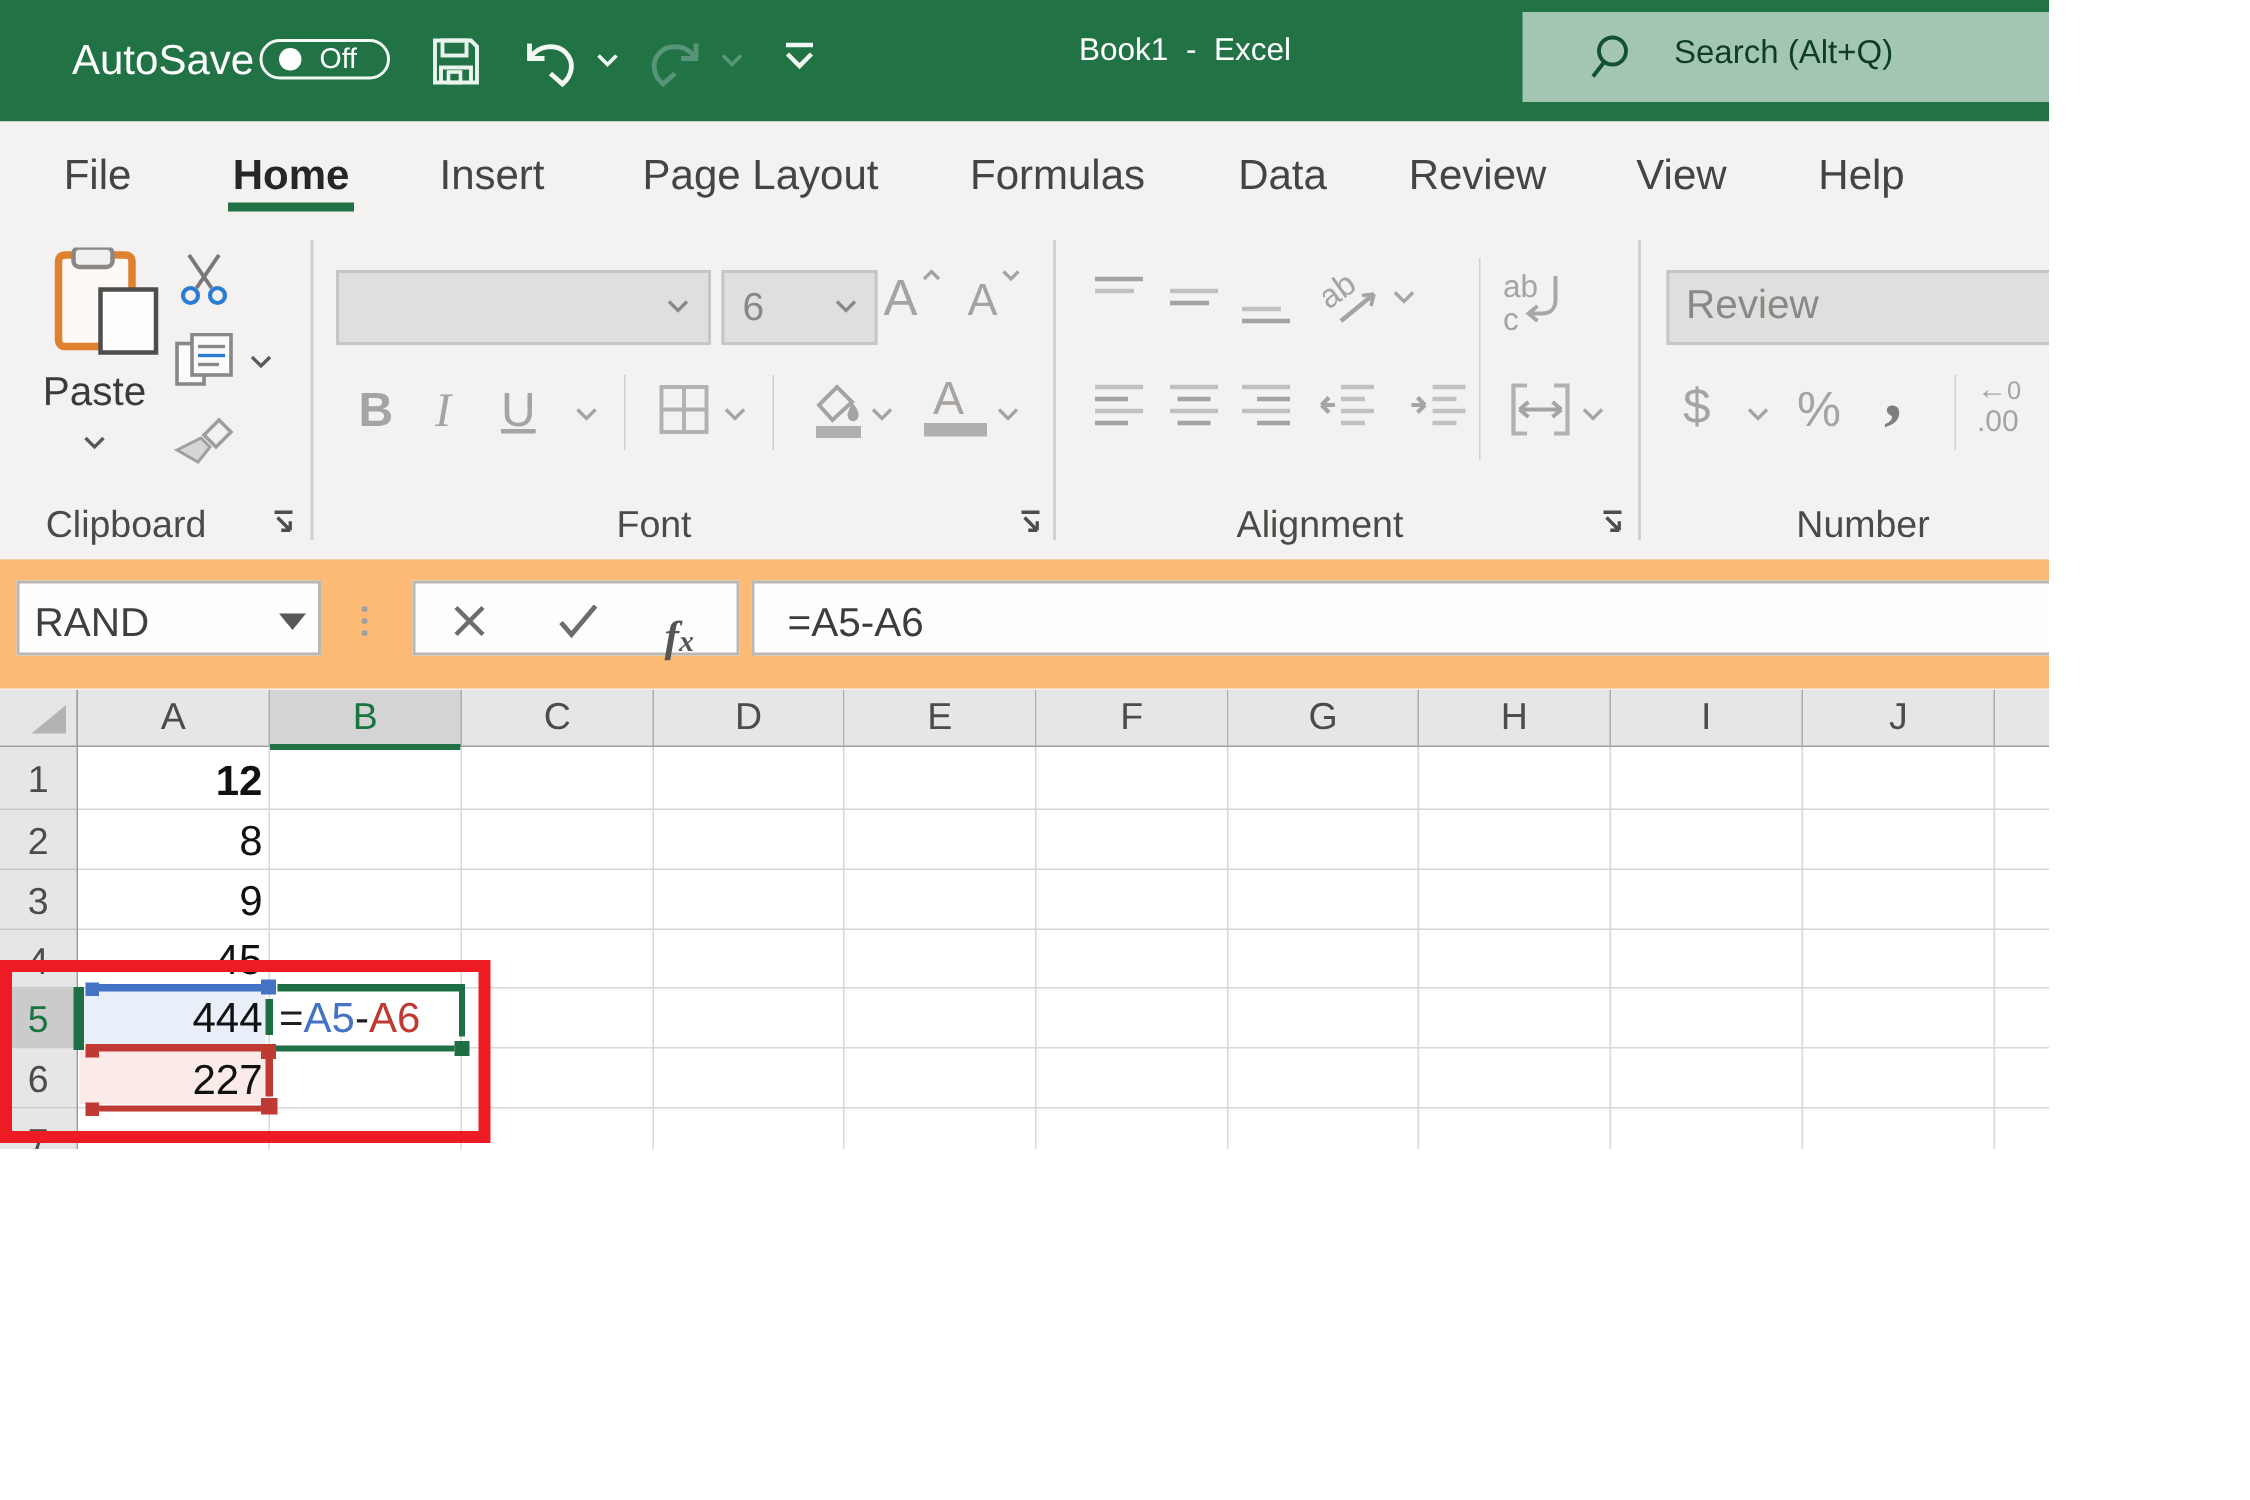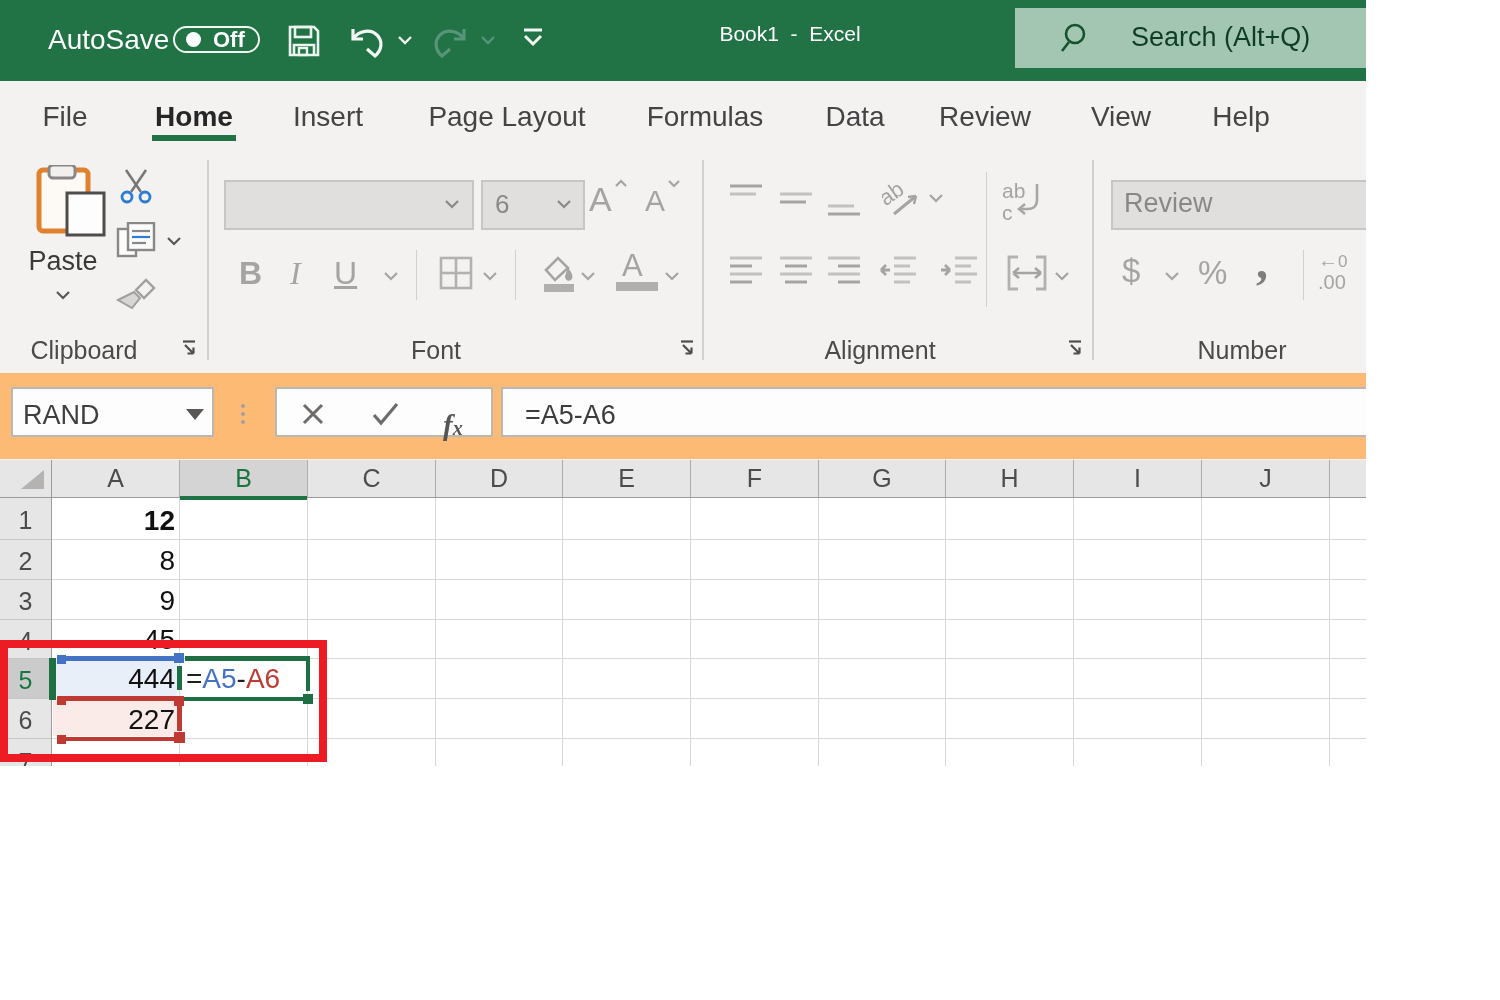--- a/index.html
+++ b/index.html
@@ -4,25 +4,25 @@
 <style>
   html,body{margin:0;padding:0;}
   body{width:1500px;height:1000px;background:#ffffff;font-family:"Liberation Sans",sans-serif;overflow:hidden;}
   .abs{position:absolute;}
   #win{position:absolute;left:0;top:0;width:1366px;height:766px;overflow:hidden;background:#f3f2f1;}
   
   #titlebar{position:absolute;left:0;top:0;width:1366px;height:81px;background:#217346;}
   #autosave{position:absolute;left:48px;top:24px;color:#fdfdfd;font-size:28px;}
   #pill{position:absolute;left:173px;top:26px;width:83px;height:23px;border:2px solid #f2f7f4;border-radius:14px;}
   #pill .dot{position:absolute;left:11px;top:4px;width:15px;height:15px;border-radius:50%;background:#ffffff;}
-  #pill .offtxt{position:absolute;left:38px;top:0px;color:#ffffff;font-size:22px;font-weight:700;line-height:23px;}
+  #pill .offtxt{position:absolute;left:38px;top:0px;color:#ffffff;font-size:19px;font-weight:400;line-height:23px;}
   .tchev{position:absolute;width:16px;height:16px;}
   #booktitle{position:absolute;left:620px;top:22px;width:340px;text-align:center;color:#ffffff;font-size:21px;}
   #searchbox{position:absolute;left:1015px;top:8px;width:351px;height:60px;background:#a3c6b2;}
-  #searchtxt{position:absolute;left:116px;top:14px;color:#0e3d24;font-size:27px;}
+  #searchtxt{position:absolute;left:101px;top:14px;color:#0e3d24;font-size:22px;}
   
   #tabrow{position:absolute;left:0;top:81px;width:1366px;height:69px;background:#f3f2f1;}
   .tab{position:absolute;top:20px;font-size:28px;color:#444444;white-space:nowrap;transform:translateX(-50%);}
   #homeul{position:absolute;left:152px;top:54px;width:84px;height:6px;background:#217346;}
   
   #ribbon{position:absolute;left:0;top:150px;width:1366px;height:223px;background:#f3f2f1;border-bottom:1px solid #d8d6d4;}
   .gdiv{position:absolute;top:10px;width:2px;height:200px;background:#d2d0ce;}
   .glabel{position:absolute;top:186px;font-size:25px;color:#4b4a48;transform:translateX(-50%);white-space:nowrap;}
   .launcher{position:absolute;width:15px;height:15px;}
   .ricon{position:absolute;}

